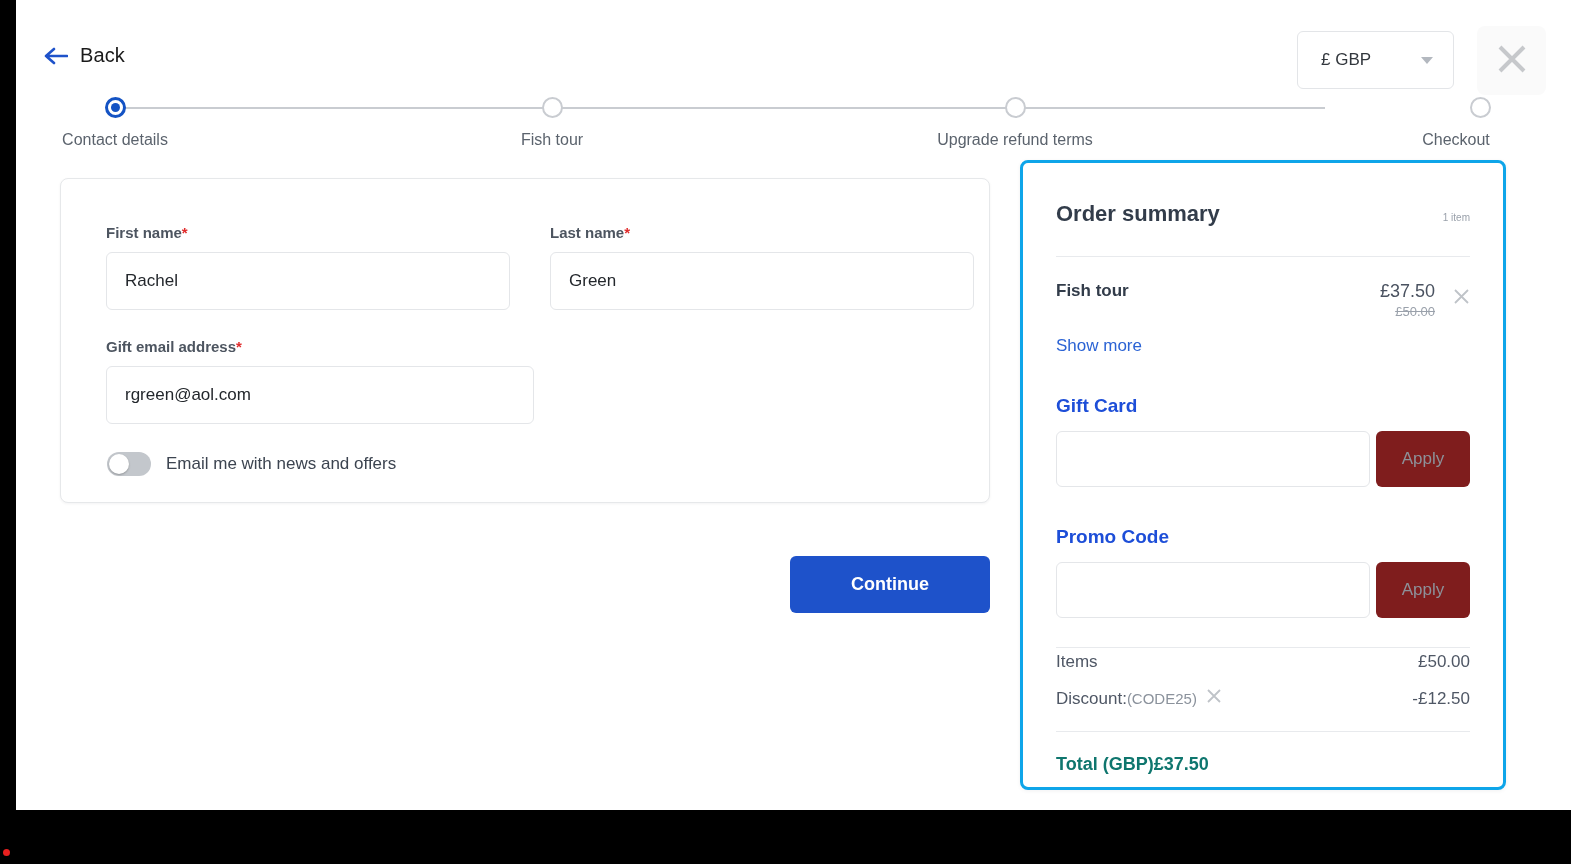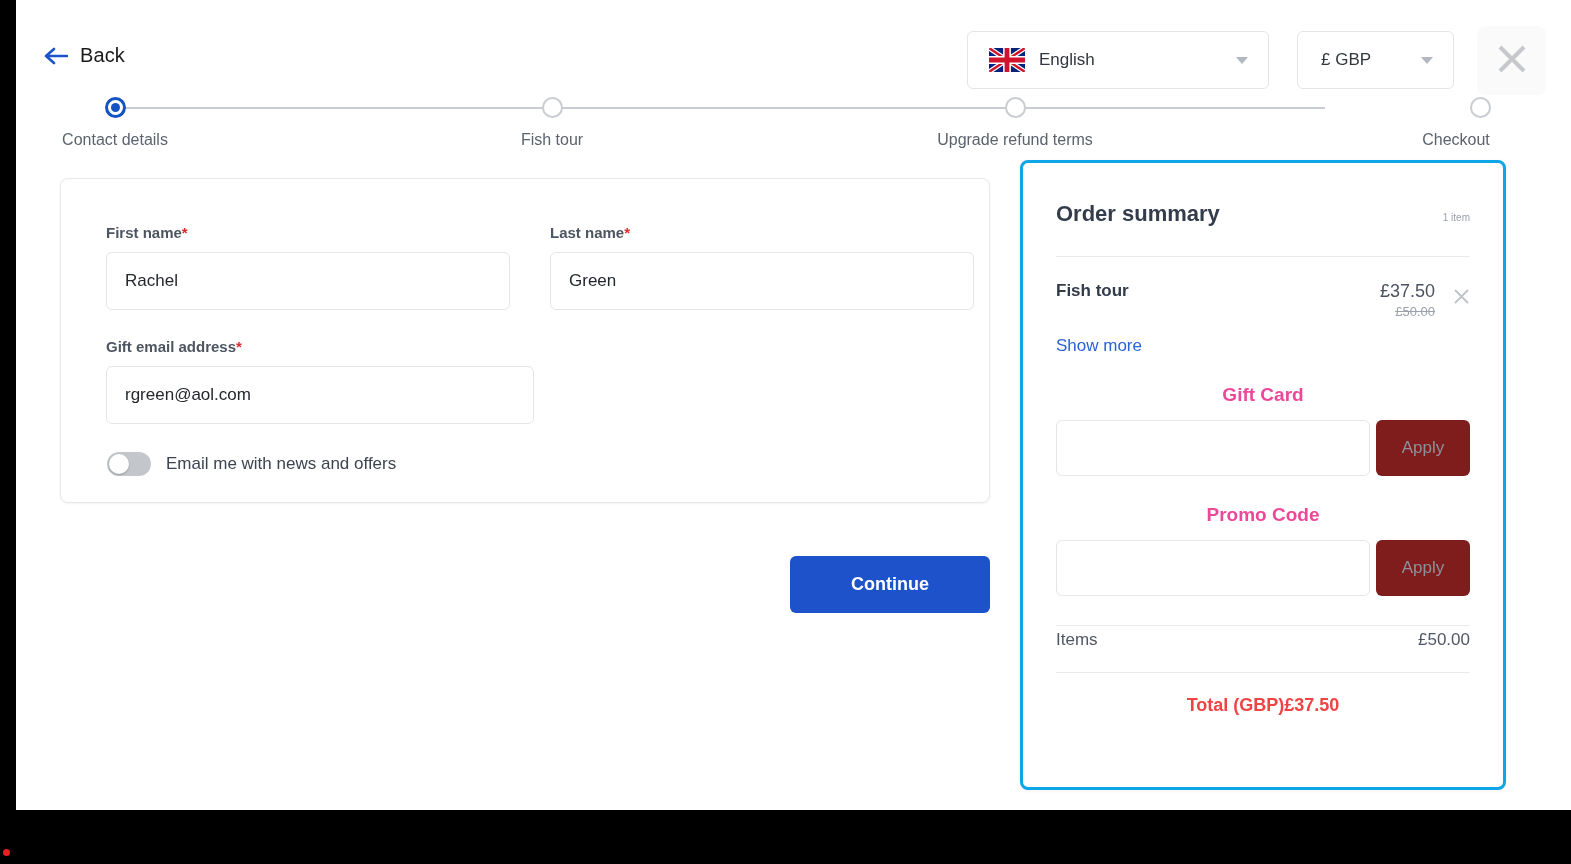--- a/index.html
+++ b/index.html
@@ -333,23 +333,22 @@
   }
   .show-more {
     margin-top: 17px;
     font-size: 17px;
     color: #2b63d4;
     cursor: pointer;
   }
   .code-title {
     font-size: 19px;
     font-weight: bold;
-    color: #ec4899;
-    margin-top: 28px;
-    text-align: center;
+    color: #1d4ed8;
+    margin-top: 39px;
   }
   .code-row {
     display: flex;
     align-items: center;
     gap: 6px;
     margin-top: 14px;
   }
   .code-input {
     flex: 1 1 auto;
     height: 56px;
@@ -380,24 +379,24 @@
     color: #4f5765;
     margin-top: 16px;
   }
   .tot-row.first { margin-top: 4px; }
   .disc-left { display: flex; align-items: center; }
   .disc-code { font-size: 15px; color: #8b929c; }
   .disc-remove { margin-left: 9px; cursor: pointer; }
   .grand {
     display: flex;
     align-items: center;
-    justify-content: center;
+    justify-content: flex-start;
     font-size: 18px;
     font-weight: bold;
-    color: #ef4444;
+    color: #0f766e;
     margin-top: 22px;
   }
 </style>
 </head>
 <body>
 
 <div id="screen">
 
   <div id="page">
 
@@ -405,33 +404,20 @@
 
       <div class="back-btn">
         <span class="back-arrow">
           <svg width="24" height="18" viewBox="0 0 24 18">
             <path d="M2 9 L10 2 M2 9 L10 16 M2 9 L23 9" stroke="#1e52ca" stroke-width="2.6" fill="none" stroke-linecap="round" stroke-linejoin="round"></path>
           </svg>
         </span>
         <span class="back-label">Back</span>
       </div>
 
-      <div id="lang-selector" class="selector">
-        <span class="flag">
-          <svg width="36" height="24" viewBox="0 0 60 40">
-            <rect width="60" height="40" fill="#00247d"></rect>
-            <path d="M0,0 L60,40 M60,0 L0,40" stroke="#fff" stroke-width="8"></path>
-            <path d="M0,0 L60,40 M60,0 L0,40" stroke="#cf142b" stroke-width="4"></path>
-            <path d="M30,0 V40 M0,20 H60" stroke="#fff" stroke-width="13"></path>
-            <path d="M30,0 V40 M0,20 H60" stroke="#cf142b" stroke-width="8"></path>
-          </svg>
-        </span>
-        <span class="sel-text">English</span>
-        <span class="caret"></span>
-      </div>
 
       <div id="curr-selector" class="selector">
         <span class="sel-text">£ GBP</span>
         <span class="caret"></span>
       </div>
 
       <div class="close-btn">
         <span>
           <svg width="34" height="34" viewBox="0 0 34 34">
             <path d="M5 5 L29 29 M29 5 L5 29" stroke="#c6c8cb" stroke-width="4" stroke-linecap="butt"></path>
@@ -536,20 +522,32 @@
       </div>
 
       <div class="totals">
         <div class="rule"></div>
 
         <div class="tot-row first">
           <span>Items</span>
           <span>£50.00</span>
         </div>
 
+        <div class="tot-row">
+          <span class="disc-left">
+            <span>Discount:</span>
+            <span class="disc-code">(CODE25)</span>
+            <span class="disc-remove">
+              <svg width="16" height="16" viewBox="0 0 16 16">
+                <path d="M2 2 L14 14 M14 2 L2 14" stroke="#bfc3c8" stroke-width="1.8"></path>
+              </svg>
+            </span>
+          </span>
+          <span>-£12.50</span>
+        </div>
 
         <div class="rule" style="margin-top:22px"></div>
 
         <div class="grand">
           <span>Total (GBP)</span>
           <span>£37.50</span>
         </div>
       </div>
     </div>
 

